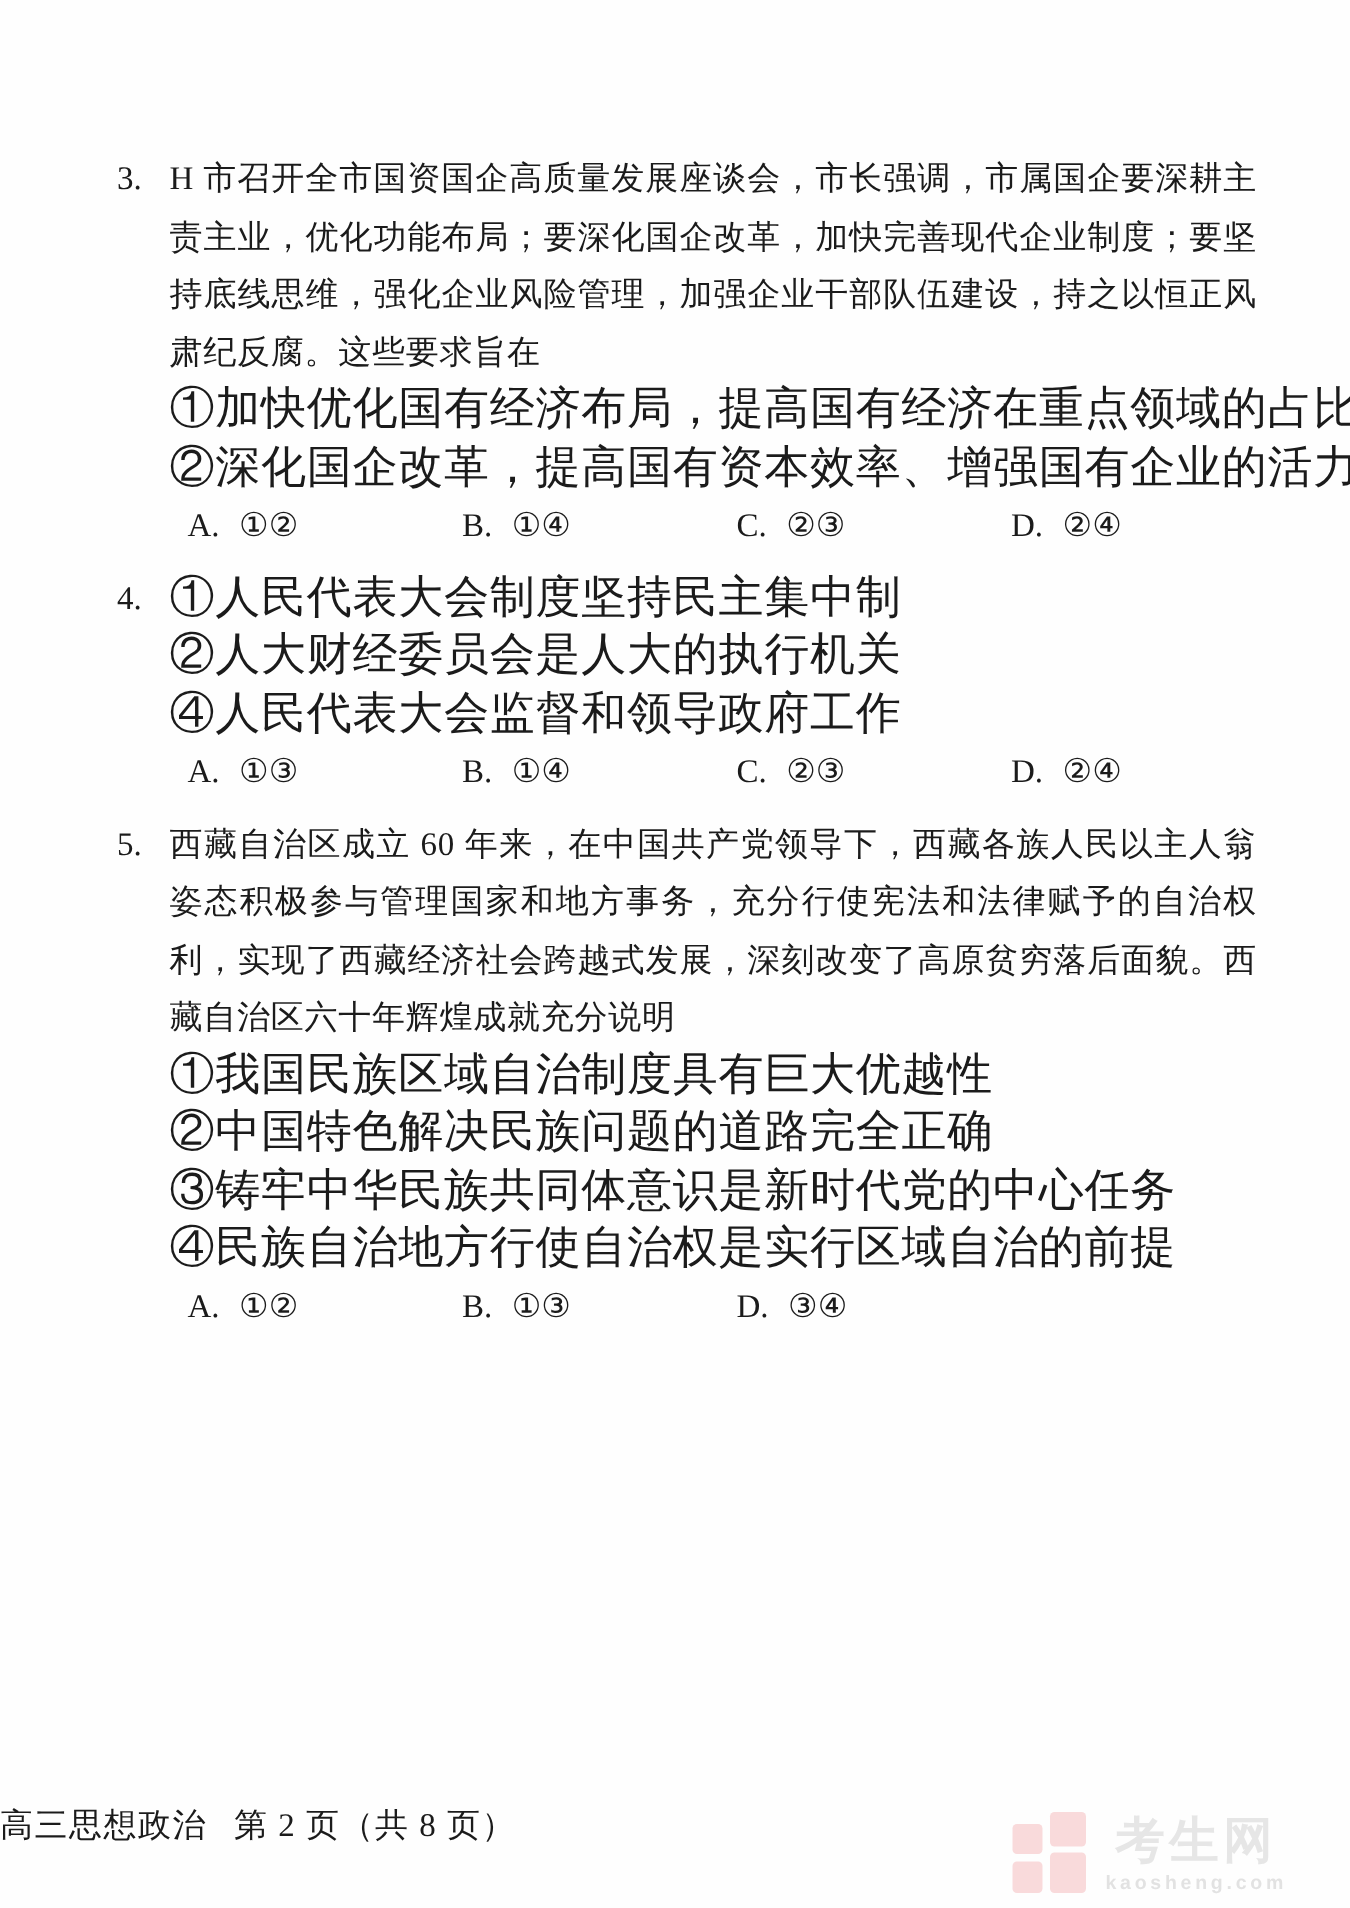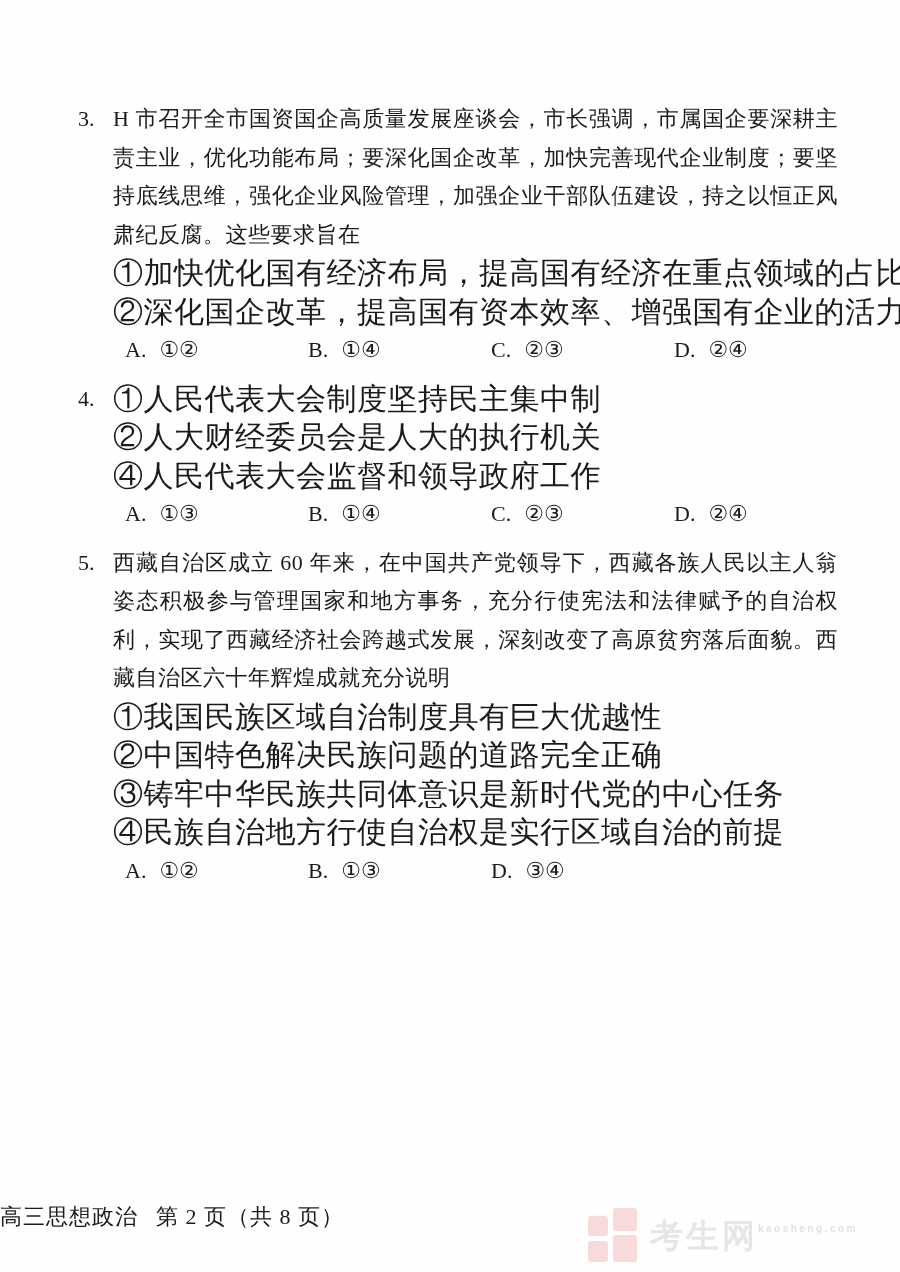--- a/index.html
+++ b/index.html
@@ -94,34 +94,35 @@
     position: absolute;
     background: #f9dadb;
     border-radius: 3px;
   }
   .blk-tl { left: 6px;  top: 8px;  width: 20px; height: 20px; }
   .blk-tr { left: 31px; top: 0px;  width: 24px; height: 23px; border-bottom-left-radius: 10px; }
   .blk-bl { left: 6px;  top: 33px; width: 20px; height: 21px; }
   .blk-br { left: 31px; top: 27px; width: 24px; height: 27px; }
   .wm-text {
     display: flex;
+    flex-direction: column;
     line-height: 1;
     text-align: center;
   }
   .wm-brand {
     font-family: "Liberation Sans", "DejaVu Sans", sans-serif;
     font-weight: bold;
     font-size: 33px;
     color: #e6e6e6;
     letter-spacing: 3px;
   }
   .wm-domain {
     font-family: "Liberation Sans", "DejaVu Sans", sans-serif;
     font-weight: bold;
-    font-size: 10px;
+    font-size: 13px;
     color: #e2e2e2;
     letter-spacing: 2.5px;
     margin-top: 5px;
   }
 </style>
 </head>
 <body>
 
 <div class="page">
 

